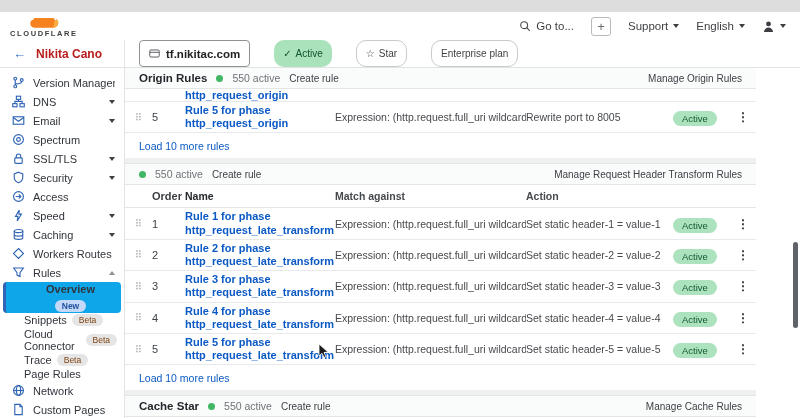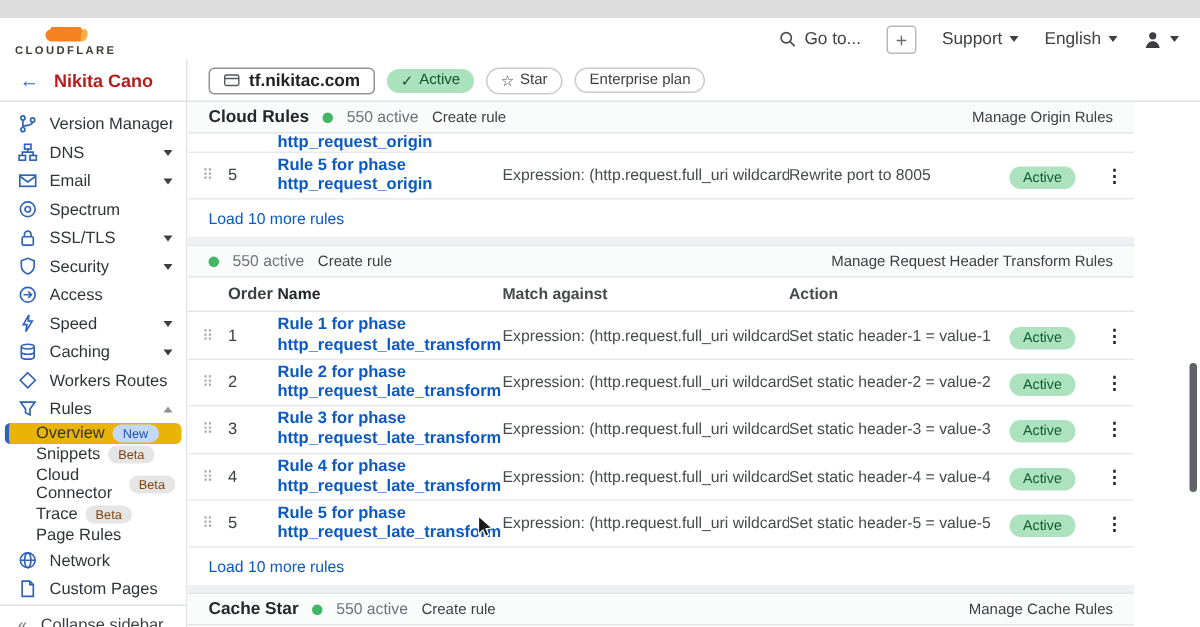--- a/index.html
+++ b/index.html
@@ -18,35 +18,35 @@
   .tri { width:0; height:0; display:inline-block; }
   .tri-down { border-left:3.5px solid transparent; border-right:3.5px solid transparent; border-top:4.5px solid #3d3f42; }
   .tri-up { border-left:3.5px solid transparent; border-right:3.5px solid transparent; border-bottom:4.5px solid #8d9094; }
   .icon-svg { display:inline-flex; }
 
   
   .acctbar { height:28px; display:flex; border-bottom:1px solid #e2e3e4; background:#fff; }
   .acct-left { width:125px; flex:0 0 125px; display:flex; align-items:center; gap:10px; padding-left:13px; border-right:1px solid #e2e3e4; }
   .back-arrow { color:#2d6cc0; font-size:13px; }
   .acct-name { font-size:12px; font-weight:bold; color:#b91c1c; }
-  .acct-main { flex:1; display:flex; align-items:center; gap:8px; padding-left:14px; }
+  .acct-main { flex:1; display:flex; gap:24px; padding-left:14px; }
   .domain-chip { display:flex; align-items:center; gap:6px; border:1px solid #8f9194; border-radius:4px; padding:2px 9px; font-size:11.5px; font-weight:bold; color:#222; background:#fff; }
   .pill { border-radius:10px; font-size:10px; padding:2px 9px; display:flex; align-items:center; gap:4px; }
   .pill-active { background:#a9e2bb; color:#10522c; }
   .pill-outline { background:#fff; border:1px solid #c9cacc; color:#3d3f42; }
 
   
   .bodyrow { display:flex; height:362px; }
   .sidebar { width:125px; flex:0 0 125px; border-right:1px solid #e2e3e4; display:flex; flex-direction:column; padding-top:5px; background:#fff; overflow:hidden; }
   .nav-item { display:flex; align-items:center; gap:8px; padding:3px 9px 3px 12px; font-size:11px; color:#30343a; cursor:default; }
   .nav-icon { width:13px; height:13px; flex:0 0 13px; display:inline-flex; }
   .nav-icon svg { width:13px; height:13px; stroke:#2e63b5; fill:none; stroke-width:1.2; }
   .nav-label { flex:1; white-space:nowrap; overflow:hidden; }
   .nav-sub { display:flex; align-items:center; gap:5px; padding:1px 4px 1px 21px; margin:0 3px; font-size:11px; color:#30343a; border-radius:4px; cursor:default; }
-  .nav-sub.selected { background:#eab308; border-left:3px solid #2e63b5; padding-left:18px; font-weight:normal; }
+  .nav-sub.selected { background:#0ea5e9; border-left:3px solid #2e63b5; padding-left:18px; font-weight:bold;flex-direction:column; }
   .mini-badge { font-size:8.5px; padding:1px 7px; border-radius:8px; }
   .b-new { background:#c4d9f7; color:#1f4f9e; }
   .b-beta { background:#e5e5e5; color:#804412; }
   .collapse-row { margin-top:auto; border-top:1px solid #e2e3e4; padding:7px 12px; display:flex; align-items:center; gap:9px; font-size:11px; color:#3d3f42; }
   .collapse-glyph { color:#6e7килограмм; }
   .collapse-glyph { color:#6e7175; font-size:11px; }
 
   
   .main { flex:1; background:#fff; overflow:hidden; position:relative; }
   .content { margin-right:44px; }
@@ -297,21 +297,21 @@
           <span class="collapse-glyph">«</span>
           <span>Collapse sidebar</span>
         </div>
       </nav>
 
     <div class="main">
       <div class="content">
           <section class="section">
             <div class="section-header">
               <div class="sh-left">
-                <span class="sec-title">Cloud Rules</span>
+                <span class="sec-title">Origin Rules</span>
                 <span class="dot"></span>
                 <span class="count">550 active</span>
                 <span class="create-link">Create rule</span>
               </div>
               <span class="manage-link">Manage Origin Rules</span>
             </div>
             <div class="partial-row">
               <span class="rule-link">http_request_origin</span>
             </div>
             <div class="row">

